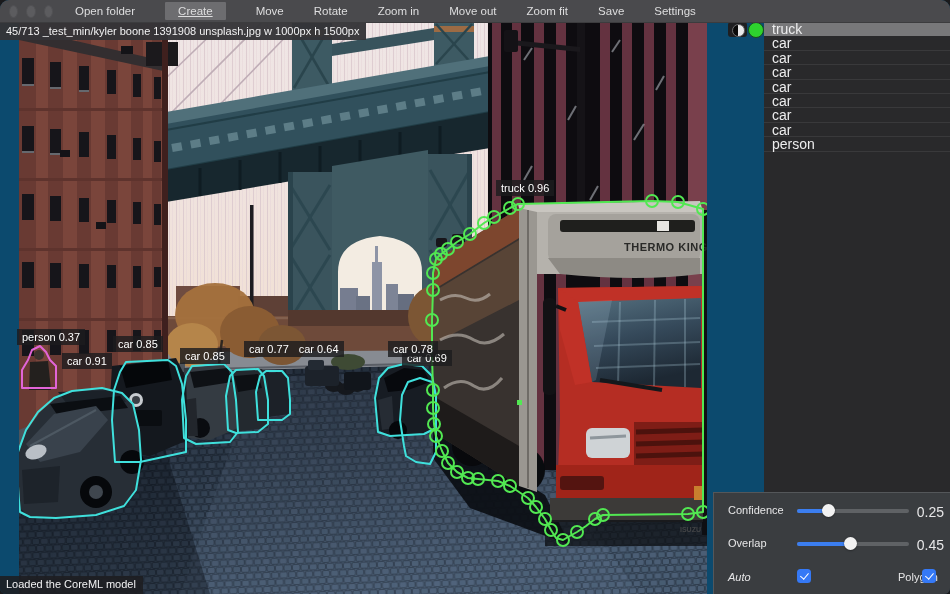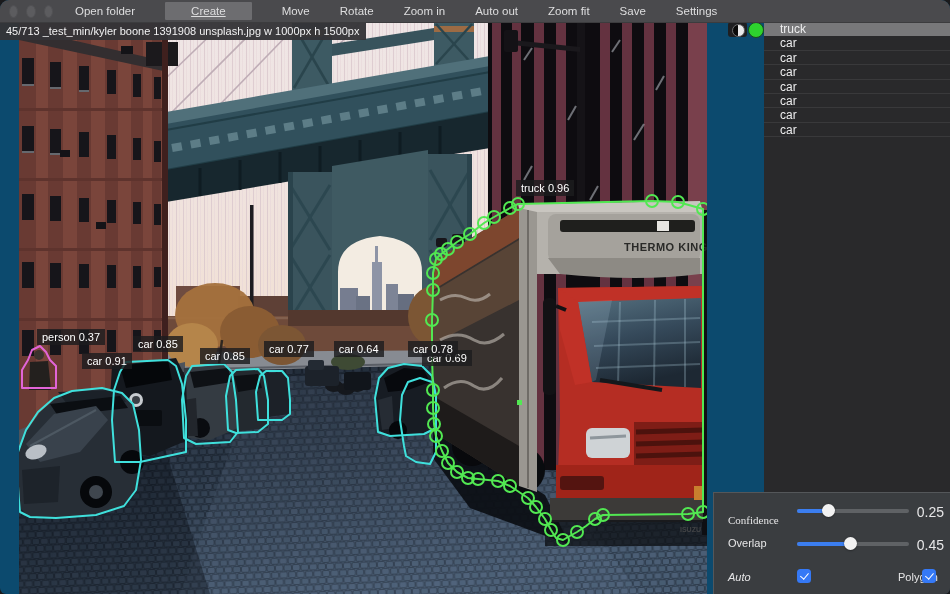--- a/index.html
+++ b/index.html
@@ -3,33 +3,33 @@
 <meta charset="utf-8">
 <style>
   html,body{margin:0;padding:0;background:#1a1a1c;font-family:"Liberation Sans",sans-serif;}
   #window{position:relative;width:950px;height:594px;background:#0c4a6e;border-radius:9px 9px 6px 6px;overflow:hidden;}
   
   #titlebar{position:absolute;left:0;top:0;width:950px;height:22px;background:#4a4a4d;border-bottom:1px solid #3c3c3e;display:flex;align-items:center;z-index:30;}
   .tl{width:11px;height:11px;border-radius:50%;background:#5c5c5f;border:1px solid #515154;margin-right:8px;}
   #traffic{display:flex;align-items:center;padding-left:9px;width:52px;}
   #toolbar{display:flex;align-items:center;gap:30px;padding-left:14px;}
   .tb-item{color:#dededf;font-size:11.5px;line-height:22px;white-space:nowrap;cursor:default;}
-  .tb-item.active{background:#6d6d70;border-radius:1px;padding:1px 26px;line-height:16px;text-decoration:underline;}
+  .tb-item.active{background:#6d6d70;border-radius:1px;padding:1px 13px;line-height:16px;text-decoration:underline;}
   
   #photo{position:absolute;left:19px;top:22px;width:688px;height:572px;overflow:hidden;background:#10151c;}
   #scene{position:absolute;left:0;top:0;}
   
-  .det-label{position:absolute;background:rgba(28,28,30,0.82);color:#fff;font-size:11px;line-height:14px;padding:1px 5px;white-space:nowrap;z-index:6;margin-left:20px;}
+  .det-label{position:absolute;background:rgba(28,28,30,0.82);color:#fff;font-size:11px;line-height:14px;padding:1px 5px;white-space:nowrap;z-index:6;}
   .det-group{position:absolute;display:flex;z-index:6;}
   .det-group .det-label{position:static;}
   #file-info{position:absolute;left:0;top:0;height:16px;background:rgba(52,52,55,0.96);color:#f2f2f3;font-size:11px;line-height:16px;padding:1px 7px 1px 6px;white-space:nowrap;z-index:7;}
   #status-bar{position:absolute;left:0;top:554px;background:rgba(30,30,33,0.88);color:#f2f2f3;font-size:11px;line-height:15px;padding:1px 7px 2px 6px;white-space:nowrap;z-index:7;}
   
   #class-list{position:absolute;left:764px;top:22px;width:186px;height:572px;background:#29292b;z-index:5;}
-  .cls-row{height:14.4px;line-height:14.4px;font-size:12px;color:#ededee;padding-left:16px;border-bottom:1px solid #39393b;box-sizing:border-box;cursor:default;}
+  .cls-row{height:14.4px;line-height:14.4px;font-size:14px;color:#ededee;padding-left:8px;border-bottom:1px solid #39393b;box-sizing:border-box;cursor:default;}
   .cls-row.selected{background:#78787a;border-bottom-color:#78787a;}
   #contrast-btn{position:absolute;left:728px;top:22px;width:19px;height:15px;background:#1f1f21;border-radius:3px;z-index:6;}
   #contrast-circle{position:absolute;left:4px;top:2px;width:11px;height:11px;border-radius:50%;background:linear-gradient(90deg,#0a0a0a 0 50%,#e9e9ea 50% 100%);border:0.5px solid #6c6c6e;}
   #class-color-dot{position:absolute;left:748px;top:22px;width:14px;height:14px;border-radius:50%;z-index:6;border:1px solid #1c4a1c;}
   
   #panel{position:absolute;left:713px;top:492px;width:237px;height:102px;background:#3a3d40;border-left:1px solid #54575a;border-top:1px solid #54575a;box-sizing:border-box;z-index:20;}
   .p-label{position:absolute;color:#e6e6e7;font-size:11px;}
   .p-value{position:absolute;color:#e6e6e7;font-size:14px;text-align:right;width:34px;}
   .slider{position:absolute;width:112px;height:14px;}
   .slider .track{position:absolute;left:0;top:6px;width:112px;height:3.5px;border-radius:2px;background:#5f6265;}
@@ -48,21 +48,21 @@
       <span class="tl"></span>
       <span class="tl"></span>
       <span class="tl"></span>
     </div>
     <div id="toolbar">
       <span class="tb-item">Open folder</span>
       <span class="tb-item active">Create</span>
       <span class="tb-item">Move</span>
       <span class="tb-item">Rotate</span>
       <span class="tb-item">Zoom in</span>
-      <span class="tb-item">Auto out</span>
+      <span class="tb-item">Move out</span>
       <span class="tb-item">Zoom fit</span>
       <span class="tb-item">Save</span>
       <span class="tb-item">Settings</span>
     </div>
   </div>
 
   <div id="photo">
     <svg id="scene" width="688" height="572" viewBox="19 22 688 572">
       <defs>
         <linearGradient id="skyG" x1="0" y1="0" x2="0" y2="1">
@@ -464,39 +464,41 @@
   <div class="det-label" style="left:113px;top:336px;">car 0.85</div>
   <div class="det-label" style="left:180px;top:348px;">car 0.85</div>
   <div class="det-group" style="left:204px;top:341px;padding-left:40px;">
     <div class="det-label">car 0.77</div>
     <div class="det-label">car 0.64</div>
   </div>
   <div class="det-label" style="left:388px;top:341px;z-index:8;">car 0.78</div>
   <div class="det-label" style="left:402px;top:350px;">car 0.69</div>
 
   <div id="file-info" style="top:22px;left:0;position:absolute;z-index:7;">45/713 _test_min/kyler boone 1391908 unsplash.jpg w 1000px h 1500px</div>
+  <div id="status-bar" style="top:576px;left:0;position:absolute;z-index:7;">Loaded the CoreML model</div>
 
   <div id="contrast-btn">
     <span id="contrast-circle"></span>
   </div>
   <div id="class-color-dot" style="background:#2ed32e;"></div>
 
   <div id="class-list">
     <div class="cls-row selected">truck</div>
     <div class="cls-row">car</div>
     <div class="cls-row">car</div>
     <div class="cls-row">car</div>
     <div class="cls-row">car</div>
     <div class="cls-row">car</div>
     <div class="cls-row">car</div>
     <div class="cls-row">car</div>
+    <div class="cls-row">person</div>
   </div>
 
   <div id="panel">
-    <span class="p-label" style="left:14px;top:21px;font-family:Liberation Serif, serif;">Confidence</span>
+    <span class="p-label" style="left:14px;top:11px;">Confidence</span>
     <div class="slider" style="left:83px;top:10px;">
       <span class="track"></span>
       <span class="fill" style="width:31px;background:#3b7ef0;"></span>
       <span class="thumb" style="left:25px;"></span>
     </div>
     <span class="p-value" style="left:196px;top:11px;">0.25</span>
 
     <span class="p-label" style="left:14px;top:44px;">Overlap</span>
     <div class="slider" style="left:83px;top:43px;">
       <span class="track"></span>

